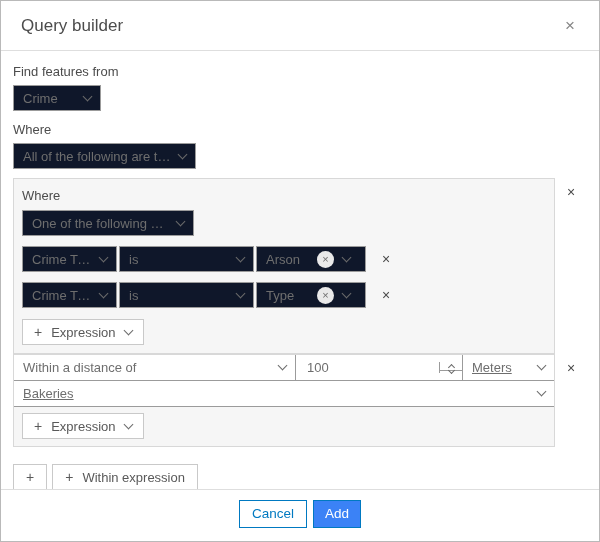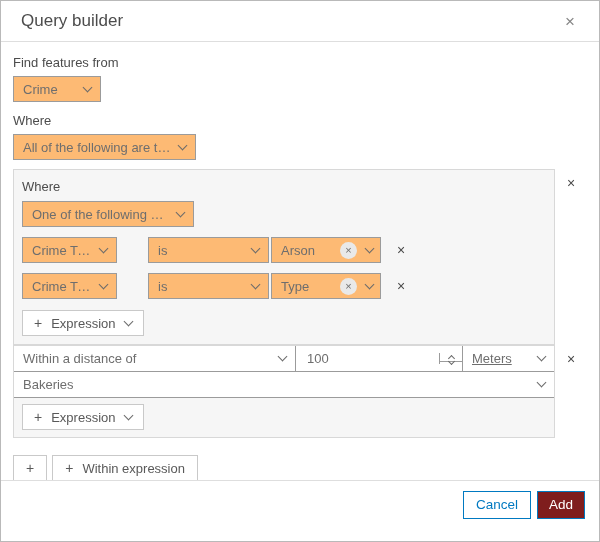--- a/index.html
+++ b/index.html
@@ -10,41 +10,41 @@
     width:600px; height:542px;
     background:#fff;
     border:1px solid #b9b9b9;
     position:relative;
     color:#4c4c4c;
     overflow:hidden;
   }
 
   
   .dlg-header {
-    height:41px;
+    height:50px;
     display:flex; align-items:center; justify-content:space-between;
     padding:0 20px;
     border-bottom:1px solid #dedede;
   }
   .dlg-title { font-size:17px; color:#4c4c4c; }
   .close-btn {
     font-size:17px; color:#868686; line-height:1;
     cursor:pointer; background:none; border:none;
     font-family:"Liberation Sans", sans-serif;
     padding:2px 4px;
   }
 
   
   .dlg-body { padding:0 12px; }
   .field-label { font-size:13px; color:#4c4c4c; }
   .lbl-find { margin:13px 0 6px; }
   .lbl-where { margin:11px 0 6px; }
 
   .sel {
-    height:26px; background:#fdba74;
+    height:26px; background:#0f172a;
     border:1px solid #9b9b9b;
     display:flex; align-items:center;
     padding:0 9px;
     font-size:13px; color:#6e6e6e;
     cursor:pointer;
     white-space:nowrap; overflow:hidden;
   }
   .sel .sel-txt { flex:1; overflow:hidden; text-overflow:ellipsis; white-space:nowrap; }
 
   .chev {
@@ -81,22 +81,22 @@
     font-family:"Liberation Sans", sans-serif;
     padding:1px 3px;
   }
 
   .g1-inner { padding:8px; }
   .g1-where { margin:1px 0 7px; }
   .w-oneof { width:172px; }
 
   .expr-row { display:flex; align-items:center; margin-top:10px; }
   .w-field { width:95px; margin-right:2px; }
-  .w-op { width:121px; margin-right:2px;margin-left:29px; }
-  .w-val { width:110px; padding-right:7px; }
+  .w-op { width:135px; margin-right:2px; }
+  .w-val { width:110px; padding-right:15px; }
   .row-x { margin-left:13px; }
 
   .chip-x {
     flex:none;
     width:17px; height:17px; border-radius:50%;
     background:#e9e9e9;
     display:flex; align-items:center; justify-content:center;
     font-size:11px; color:#6e6e6e;
     cursor:pointer; border:none; margin-left:6px;
     font-family:"Liberation Sans", sans-serif;
@@ -137,56 +137,56 @@
   .step-btn.top .chev { transform:rotate(-135deg); margin-top:3px; }
   .step-btn.bot .chev { transform:rotate(45deg); margin-top:-3px; }
   .c-unit { flex:1; border-left:1px solid #9b9b9b; cursor:pointer; }
   .c-unit .sel-txt { flex:1;text-decoration:underline; }
 
   .g2-rowB {
     display:flex; align-items:center; height:26px;
     background:#fff; border-bottom:1px solid #9b9b9b;
     padding:0 9px; font-size:13px; color:#6e6e6e; cursor:pointer;
   }
-  .g2-rowB .sel-txt { flex:1; }
+  .g2-rowB .sel-txt { flex:1;text-decoration:underline; }
   .g2-footer { padding:6px 8px 7px; }
   .g2-footer .add-expr-btn { margin-top:0; }
 
   
   .actions-row { display:flex; gap:5px; margin-top:17px; }
   .action-btn {
     height:26px;
     background:#fff; border:1px solid #c9c9c9;
     display:inline-flex; align-items:center; gap:9px;
     padding:0 12px;
     font-size:13px; color:#595959;
     cursor:pointer;
     font-family:"Liberation Sans", sans-serif;
   }
   .eg-icon { display:flex; align-items:center; }
 
   
   .dlg-footer {
-    position:absolute; left:0; right:0; bottom:13px;
+    position:absolute; left:0; right:0; bottom:4px;
     height:48px;
     border-top:1px solid #dedede;
-    display:flex; align-items:center; justify-content:flex-end;
+    display:flex; align-items:center; justify-content:center;
     gap:6px; padding:0 14px;
     background:#fff;
   }
   .btn-cancel {
     height:28px; padding:0 12px;
     background:#fff; color:#0079c1;
     border:1px solid #0079c1;
     font-size:13.5px; cursor:pointer;
     font-family:"Liberation Sans", sans-serif;
   }
   .btn-add {
     height:28px; padding:0 11px;
-    background:#7f1d1d; color:#fff;
+    background:#3b82f6; color:#fff;
     border:1px solid #0079c1;
     font-size:13.5px; cursor:pointer;
     font-family:"Liberation Sans", sans-serif;
   }
 </style>
 </head>
 <body>
 
 <div class="dialog">
 

